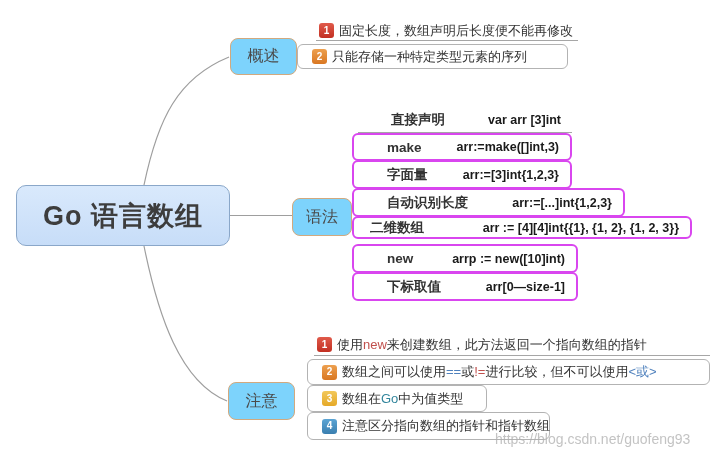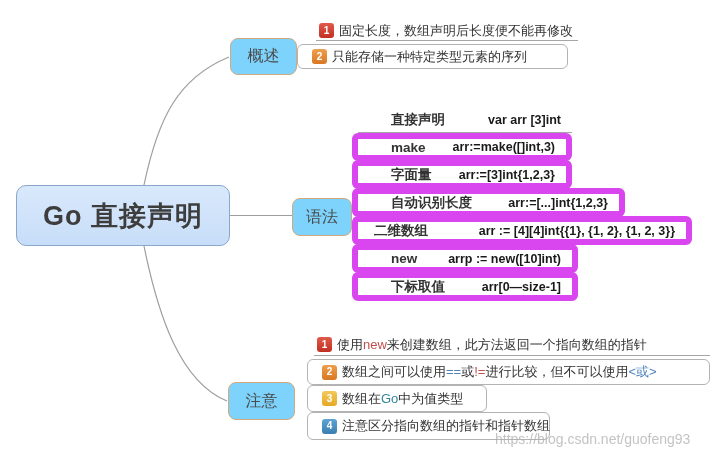--- a/index.html
+++ b/index.html
@@ -51,41 +51,41 @@
   .c-red{color:#c0504d;}
   .c-blue{color:#4f81bd;}
   .c-teal{color:#31859c;}
 
   
   .row{
     position:absolute;display:flex;align-items:center;justify-content:space-between;
     box-sizing:border-box;padding:0 11px 0 33px;white-space:nowrap;font-weight:bold;
   }
   .row-line{border-bottom:1px solid #a6a6a6;}
-  .row-box{border:6px solid #d946ef;border-radius:6px;}
+  .row-box{border:2px solid #d946ef;border-radius:6px;}
   .rowlabel{font-size:13.5px;color:#333;}
   .rowcode{font-size:12.5px;color:#1a1a1a;margin-left:18px;}
 
   .watermark{
     position:absolute;left:487px;top:431px;font-size:14px;color:rgba(175,175,175,0.75);margin-left:8px;
   }
 </style>
 </head>
 <body>
 
 <div class="canvas">
 
   <svg class="links">
     <path d="M144,185 C158,118 178,78 229,57" fill="none" stroke="#9e9e9e" stroke-width="1.2"></path>
     <path d="M230,215.5 L292,215.5" fill="none" stroke="#9e9e9e" stroke-width="1.2"></path>
     <path d="M144,246 C158,315 180,382 227,401" fill="none" stroke="#9e9e9e" stroke-width="1.2"></path>
   </svg>
 
   <div class="node-root">
-    <span>Go 直接声明</span>
+    <span>Go 语言数组</span>
   </div>
 
   <div class="node-branch b-overview">
     <span>概述</span>
   </div>
   <div class="node-branch b-syntax">
     <span>语法</span>
   </div>
   <div class="node-branch b-notes">
     <span>注意</span>
@@ -109,21 +109,21 @@
     <span class="rowcode">arr:=make([]int,3)</span>
   </div>
   <div class="row row-box" style="left:352px;top:160px;width:220px;height:29px;">
     <span class="rowlabel">字面量</span>
     <span class="rowcode">arr:=[3]int{1,2,3}</span>
   </div>
   <div class="row row-box" style="left:352px;top:188px;width:273px;height:29px;">
     <span class="rowlabel">自动识别长度</span>
     <span class="rowcode">arr:=[...]int{1,2,3}</span>
   </div>
-  <div class="row row-box" style="left:352px;top:216px;width:340px;height:29px;padding-left:16px;">
+  <div class="row row-box" style="left:352px;top:216px;width:340px;height:23px;padding-left:16px;">
     <span class="rowlabel">二维数组</span>
     <span class="rowcode">arr := [4][4]int{{1}, {1, 2}, {1, 2, 3}}</span>
   </div>
   <div class="row row-box" style="left:352px;top:244px;width:226px;height:29px;">
     <span class="rowlabel">new</span>
     <span class="rowcode">arrp := new([10]int)</span>
   </div>
   <div class="row row-box" style="left:352px;top:272px;width:226px;height:29px;">
     <span class="rowlabel">下标取值</span>
     <span class="rowcode">arr[0—size-1]</span>

